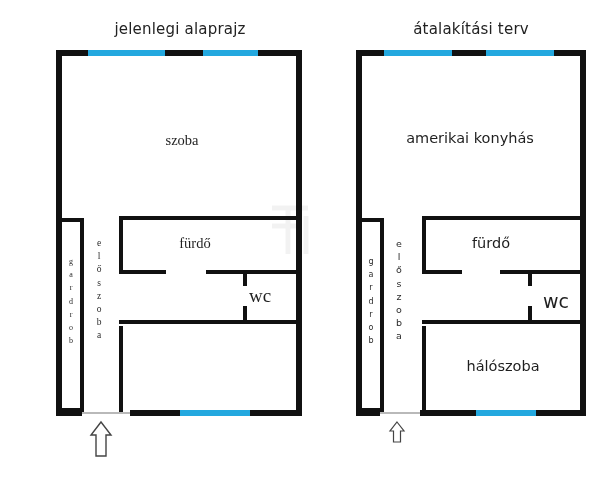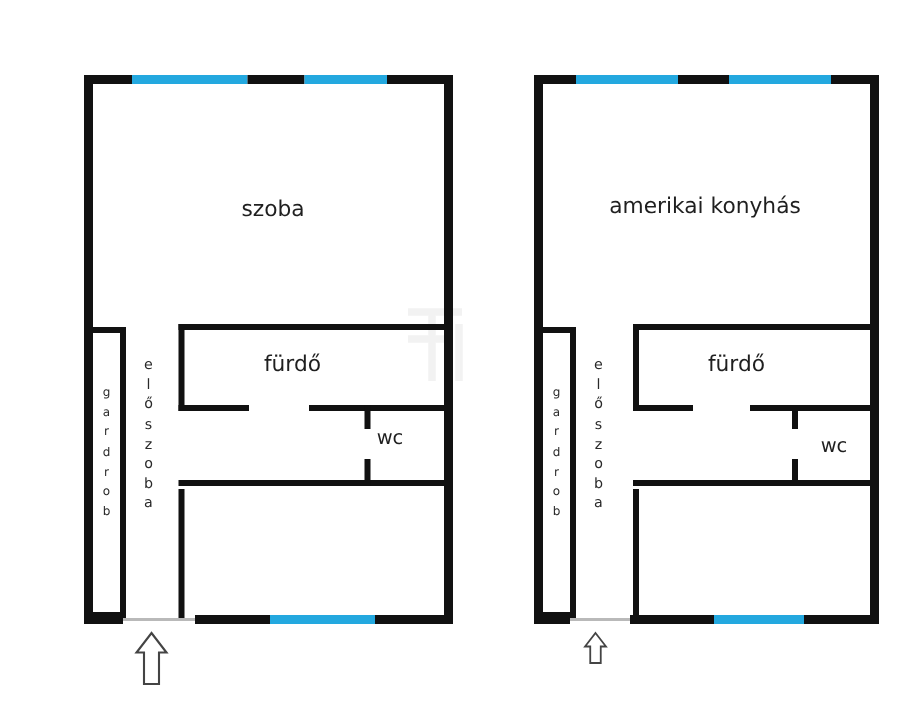--- a/index.html
+++ b/index.html
@@ -44,21 +44,21 @@
     background: #b9b9b9;
   }
   .room-label {
     position: absolute;
     font-size: 14.5px;
     color: #1f1f1f;
     white-space: nowrap;
     text-align: center;
   }
   .room-label.small {
-    font-size: 13px;
+    font-size: 19px;
   }
   .vlabel {
     position: absolute;
     font-size: 9.5px;
     color: #2a2a2a;
     text-align: center;
     line-height: 13.2px;
     width: 14px;
   }
   .vlabel.tiny {
@@ -81,22 +81,23 @@
 <body>
 
 <div id="stage">
 
   <div class="watermark" style="left:262px; top:196px; width:70px; height:70px;">
     <svg width="70" height="70" viewBox="0 0 70 70">
       <path d="M10 12 H46 M10 30 H40 M26 12 V58 M44 20 V58" stroke="#555" stroke-width="5" fill="none"></path>
     </svg>
   </div>
 
-
-  <div class="plan" style="left:0px; top:0px; width:320px; height:480px;">
+  <div class="plan-title" style="left:56px; top:20px; width:248px;">jelenlegi alaprajz</div>
+
+  <div class="plan" style="left:0px; top:0px; width:320px; height:480px;font-family:Liberation Serif, serif;">
 
     <div class="wall" style="left:56px; top:50px; width:32px; height:6px;"></div>
     <div class="window" style="left:88px; top:50px; width:77px; height:6px;"></div>
     <div class="wall" style="left:165px; top:50px; width:38px; height:6px;"></div>
     <div class="window" style="left:203px; top:50px; width:55px; height:6px;"></div>
     <div class="wall" style="left:258px; top:50px; width:44px; height:6px;"></div>
 
     <div class="wall" style="left:56px; top:50px; width:6px; height:366px;"></div>
 
     <div class="wall" style="left:296px; top:50px; width:6px; height:366px;"></div>
@@ -152,20 +153,21 @@
       <span>a</span>
     </div>
 
     <div class="arrow" style="left:88px; top:420px; width:26px; height:38px;">
       <svg width="26" height="38" viewBox="0 0 26 38">
         <path d="M13 2 L23 15 L18 15 L18 36 L8 36 L8 15 L3 15 Z" fill="#ffffff" stroke="#444444" stroke-width="1.4" stroke-linejoin="miter"></path>
       </svg>
     </div>
   </div>
 
+  <div class="plan-title" style="left:356px; top:20px; width:230px;">átalakítási terv</div>
 
   <div class="plan" style="left:0px; top:0px; width:572px; height:480px;">
 
     <div class="wall" style="left:356px; top:50px; width:28px; height:6px;"></div>
     <div class="window" style="left:384px; top:50px; width:68px; height:6px;"></div>
     <div class="wall" style="left:452px; top:50px; width:34px; height:6px;"></div>
     <div class="window" style="left:486px; top:50px; width:68px; height:6px;"></div>
     <div class="wall" style="left:554px; top:50px; width:32px; height:6px;"></div>
 
     <div class="wall" style="left:356px; top:50px; width:6px; height:366px;"></div>
@@ -193,20 +195,21 @@
     <div class="wall" style="left:500px; top:320px; width:86px; height:4px;"></div>
 
     <div class="wall" style="left:422px; top:320px; width:110px; height:4px;"></div>
 
     <div class="room-label" style="left:385px; top:130px; width:170px;">amerikai konyhás</div>
 
     <div class="room-label" style="left:446px; top:235px; width:90px;">fürdő</div>
 
     <div class="room-label small" style="left:528px; top:290px; width:56px;">wc</div>
 
+    <div class="room-label" style="left:440px; top:358px; width:126px;">hálószoba</div>
 
     <div class="vlabel tiny" style="left:364px; top:255px;">
       <span>g</span>
       <span>a</span>
       <span>r</span>
       <span>d</span>
       <span>r</span>
       <span>o</span>
       <span>b</span>
     </div>

